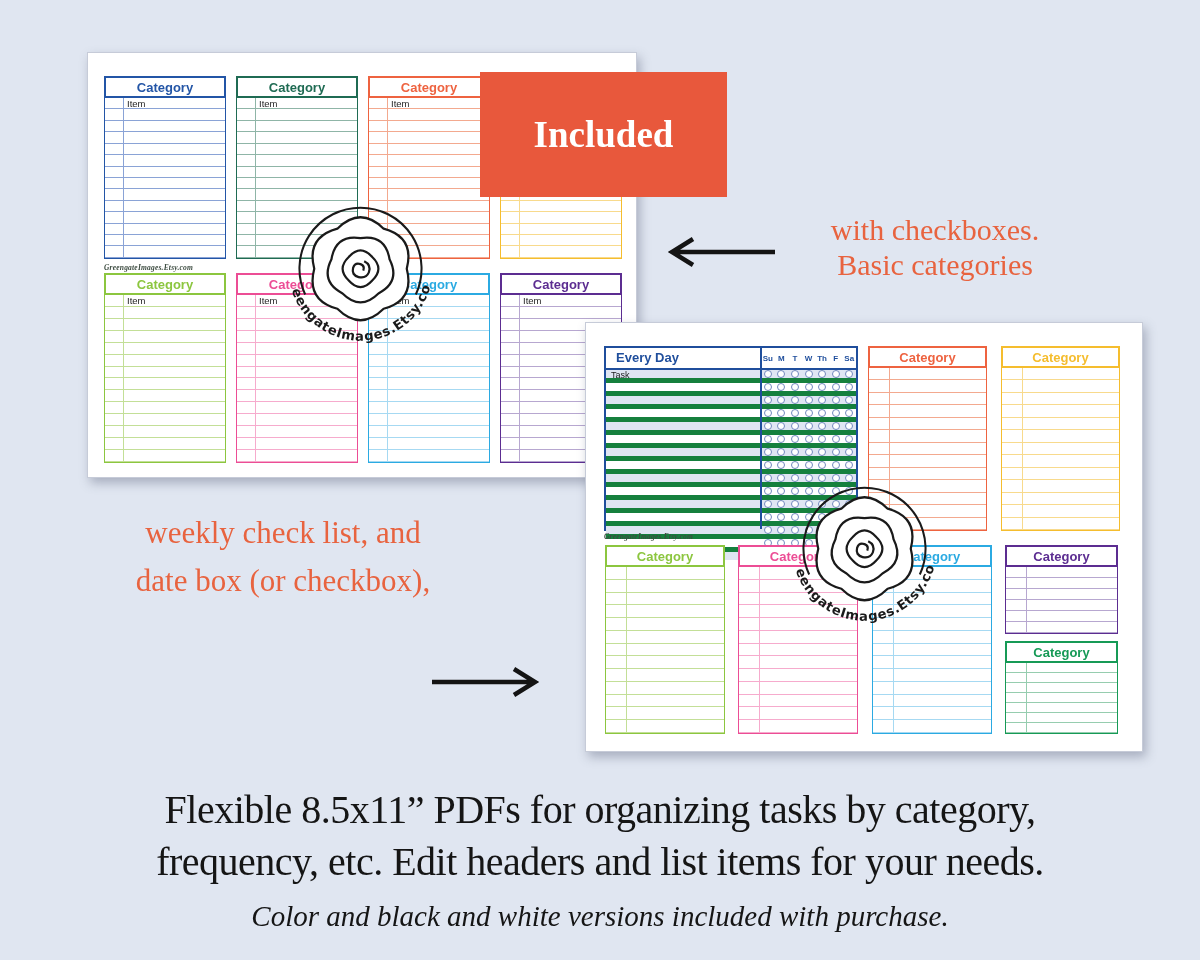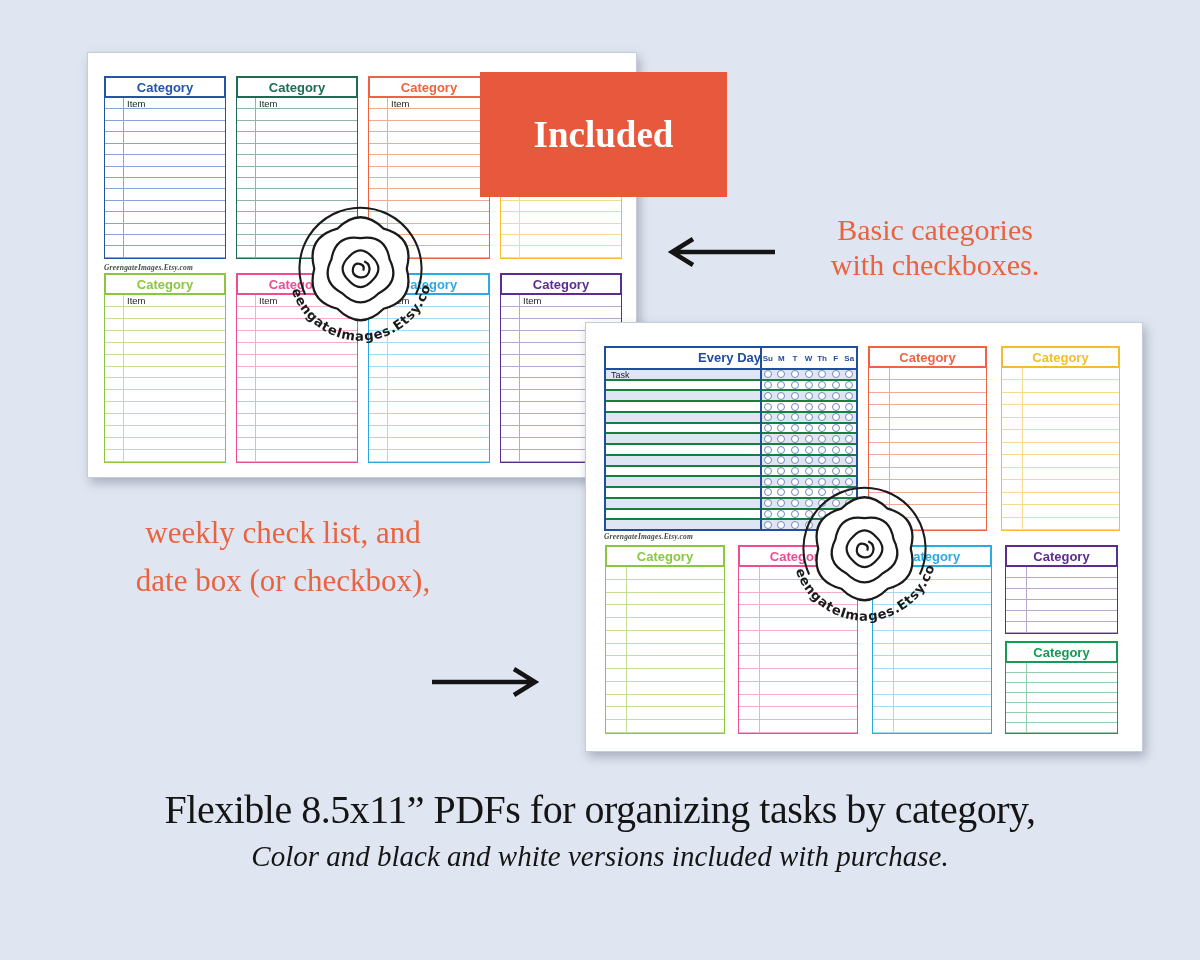--- a/index.html
+++ b/index.html
@@ -16,25 +16,25 @@
                 justify-content:center; font-weight:bold; font-size:13px; background:#fff; }
   .cat-body { position:absolute; left:0; right:0; top:22px; bottom:0;
               border:1px solid; border-top:none; display:flex; flex-direction:column; background:#fff; }
   .cat-row { flex:1; position:relative; border-bottom:1px solid; }
   .cat-row:last-child { border-bottom:none; }
   .cat-vline { position:absolute; top:0; bottom:0; width:1px; }
   .item-label { position:absolute; top:0; font-size:9.5px; color:#1d1d1d; line-height:11px; }
 
   .ed-box { position:absolute; border:2px solid; background:#fff; }
   .ed-head { display:flex; height:22px; border-bottom:2px solid; }
-  .ed-title { width:155px; text-align:right; font-weight:bold; font-size:13px; line-height:19px; }
+  .ed-title { width:155px; text-align:left; font-weight:bold; font-size:13px; line-height:19px;padding-left:10px; }
   .ed-days { flex:1; display:flex; align-items:center; }
   .ed-days span { flex:1; text-align:center; font-weight:bold; font-size:8px; }
   .ed-body { position:absolute; left:0; right:0; top:22px; bottom:0; display:flex; flex-direction:column; }
-  .ed-row { flex:1; display:flex; border-bottom:2px solid #15803d; }
+  .ed-row { flex:1; display:flex; border-bottom:5px solid #15803d; }
   .ed-row:last-child { border-bottom:none; }
   .ed-task { width:155px; position:relative; }
   .ed-task span { position:absolute; left:5px; top:0; font-size:9px; color:#1d1d1d; line-height:10px; }
   .ed-circles { flex:1; display:flex; }
   .ed-circles .cc { flex:1; display:flex; align-items:center; justify-content:center; }
   .ed-circles .cc i { display:block; width:8px; height:8px; border:1px solid; border-radius:50%; background:#fff; }
   .ed-div { position:absolute; top:0; bottom:0; width:2px; left:154px; }
 
   .corner-wm { position:absolute; font:italic bold 7.5px "Liberation Serif",serif;
                color:#3b4a3f; letter-spacing:.2px; z-index:8; }
@@ -46,21 +46,21 @@
            font-size:37px; line-height:48px; z-index:30; }
   .ann1 { position:absolute; left:770px; top:212px; width:330px; text-align:center;
           font-family:"Liberation Serif",serif; font-size:30px; line-height:35px; z-index:20; }
   .ann2 { position:absolute; left:68px; top:509px; width:430px; text-align:center;
           font-family:"Liberation Serif",serif; font-size:31px; line-height:48px; z-index:20; }
   .arrow { position:absolute; z-index:20; }
 
   .footer { position:absolute; left:0; top:784px; width:1200px; text-align:center;
             color:#151515; font-family:"Liberation Serif",serif; z-index:20; }
   .footer .big { font-size:40px; line-height:52px; letter-spacing:-.5px; }
-  .footer .small { font-style:italic; font-size:29px; line-height:40px; }
+  .footer .small { font-style:italic; font-size:29px; line-height:40px; margin-top:8px; }
 </style>
 </head>
 <body style="background: rgb(224, 230, 241);">
 
 <div class="canvas" style="background: rgb(224, 230, 241);">
 
   <div class="page" id="page1">
       <div class="cat-box" style="left: 16px; top: 23px; width: 122px; height: 183px;">
         <div class="cat-header" style="border-color: rgb(35, 85, 166); color: rgb(35, 85, 166);">Category</div>
         <div class="cat-body" style="border-color: rgb(35, 85, 166);">
@@ -796,31 +796,32 @@
 
   <div class="badge" style="background: rgb(232, 88, 60); color: rgb(255, 255, 255);">
     <div>Included</div>
   </div>
 
   <svg class="arrow" id="arrow-left" style="left:663px;top:234px" width="118" height="36" viewBox="0 0 118 36">
     <path d="M112,18 L12,18 M30,5 L9,18 L30,31" fill="none" stroke="#141414" stroke-width="4.5" stroke-linejoin="miter"></path>
   </svg>
 
   <div class="ann1" style="color: rgb(232, 99, 63);">
+    <div>with checkboxes.</div>
     <div>Basic categories</div>
-    <div>with checkboxes.</div>
   </div>
 
   <div class="ann2" style="color: rgb(232, 99, 63);">
     <div>weekly check list, and</div>
     <div>date box (or checkbox),</div>
   </div>
 
   <svg class="arrow" id="arrow-right" style="left:426px;top:664px" width="118" height="36" viewBox="0 0 118 36">
     <path d="M6,18 L106,18 M88,5 L109,18 L88,31" fill="none" stroke="#141414" stroke-width="4.5" stroke-linejoin="miter"></path>
   </svg>
 
   <div class="footer">
     <div class="big">Flexible 8.5x11” PDFs for organizing tasks by category,</div>
+    <div class="big">frequency, etc. Edit headers and list items for your needs.</div>
     <div class="small">Color and black and white versions included with purchase.</div>
   </div>
 
 </div>
 
 </body></html>

